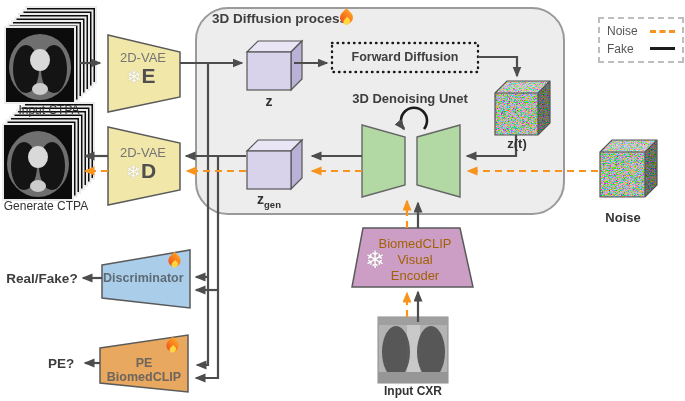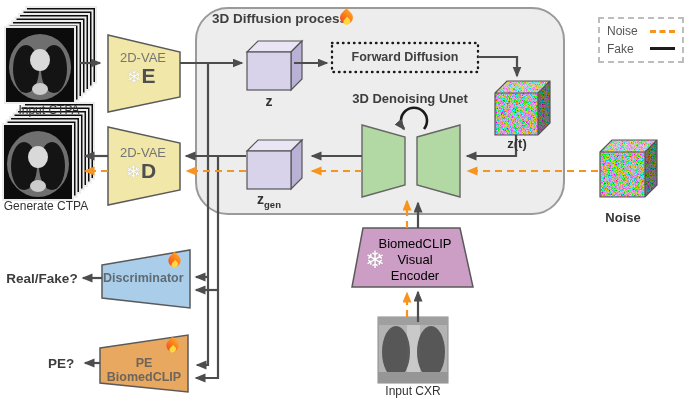--- a/index.html
+++ b/index.html
@@ -201,28 +201,28 @@
     </div>
 <div class="t b c" style="left:4px;top:271px;width:76px;font-size:13.5px;color:#3d3d3d;">Real/Fake?</div>
 
 <div class="t b c" style="left:101px;top:356px;width:86px;font-size:12.5px;color:#6e655c;">PE BiomedCLIP</div>
 <div class="flame" style="left:165px;top:337px;transform:scale(.95);">
       <div class="fo"></div>
       <div class="fi"></div>
     </div>
 <div class="t b" style="left:48px;top:356px;width:34px;font-size:13.5px;color:#3d3d3d;">PE?</div>
 
-<div class="t c" style="left:368px;top:236px;width:94px;font-size:13px;color:#000000;line-height:16px;">
+<div class="t c" style="left:368px;top:236px;width:94px;font-size:13px;color:#a16207;line-height:16px;">
   <div>BiomedCLIP</div>
   <div>Visual</div>
   <div>Encoder</div>
 </div>
 <div class="t snow" style="left:365px;top:246px;font-size:24px;">❄</div>
 
-<div class="t c" style="left:376px;top:385px;width:74px;">Input CXR</div>
+<div class="t c" style="left:376px;top:385px;width:74px;font-weight:bold;">Input CXR</div>
 
 <div id="legend">
   <div class="lrow">
     <span class="ltxt">Noise</span>
     <span class="ldash"></span>
   </div>
   <div class="lrow">
     <span class="ltxt">Fake</span>
     <span class="lsolid"></span>
   </div>

